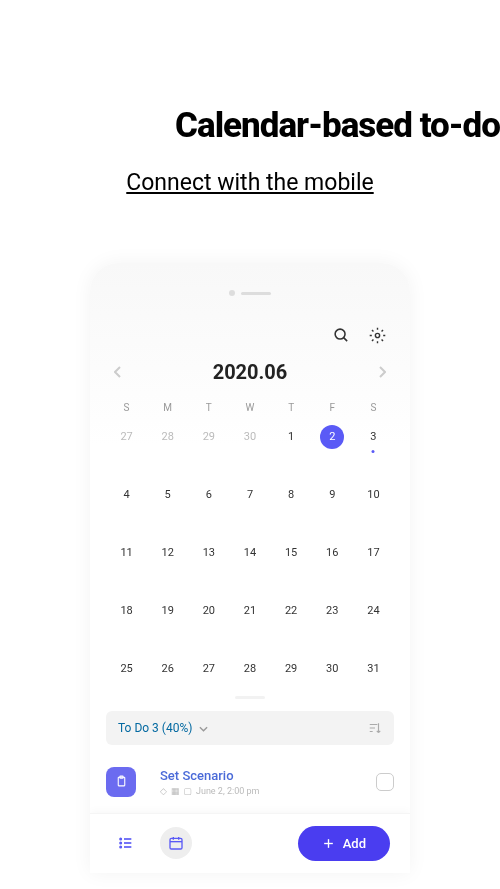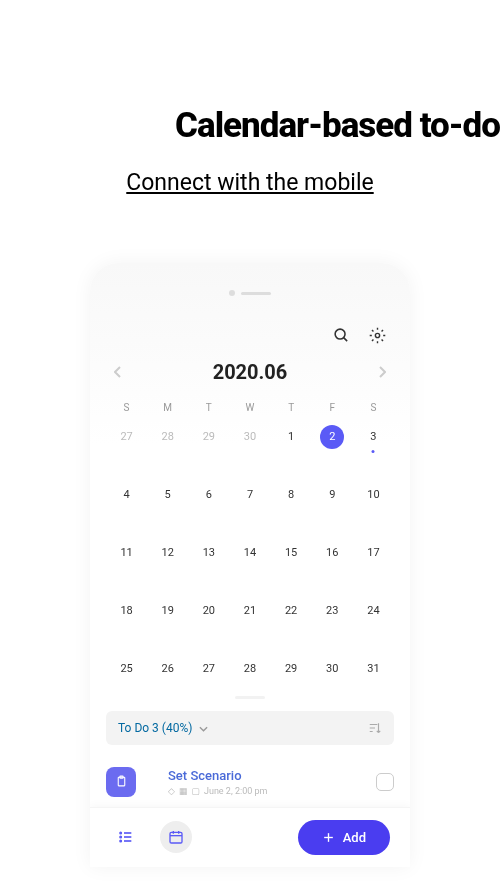--- a/index.html
+++ b/index.html
@@ -36,21 +36,21 @@
     .day { font-size: 11px; color: #333; height: 24px; display: flex; align-items: center; justify-content: center; position: relative; }
     .day.muted { color: #bbb; }
     .day.selected { background: #5a5af6; color: #fff; border-radius: 50%; width: 24px; margin: 0 auto; }
     .day.dotted::after { content: ''; position: absolute; bottom: -4px; left: 50%; transform: translateX(-50%); width: 3px; height: 3px; background: #5a5af6; border-radius: 50%; }
     
     .handle-bottom { width: 30px; height: 3px; background: #e5e5e5; border-radius: 2px; margin: 8px auto 12px; opacity: 0.5; }
     
     .todo-dropdown { background: #f3f3f3; border-radius: 6px; padding: 10px 12px; display: flex; justify-content: space-between; align-items: center; font-size: 12px; color: #0369a1; margin-bottom: 18px; }
     .sort-icon { color: #aaa; font-size: 14px; }
     
-    .task { display: flex; align-items: center; gap: 32px; padding: 4px 0 18px; }
+    .task { display: flex; align-items: center; gap: 24px; padding: 4px 0 18px; margin-top: 6px; }
     .task-icon { width: 30px; height: 30px; border-radius: 8px; display: flex; align-items: center; justify-content: center; font-size: 13px; flex-shrink: 0; }
     .task-icon.blue { background: #6b6bf0; color: #fff; }
     .task-icon.purple { background: #9b5af0; color: #fff; }
     .task-body { flex: 1; }
     .task-title { font-size: 13px; color: #4a6ad8; font-weight: 500; }
     .task-title.black { color: #222; }
     .task-meta { font-size: 9px; color: #bbb; margin-top: 3px; display: flex; gap: 4px; align-items: center; }
     .task-checkbox { width: 18px; height: 18px; border: 1.5px solid #ccc; border-radius: 5px; }
     
     .bottom-bar { 

